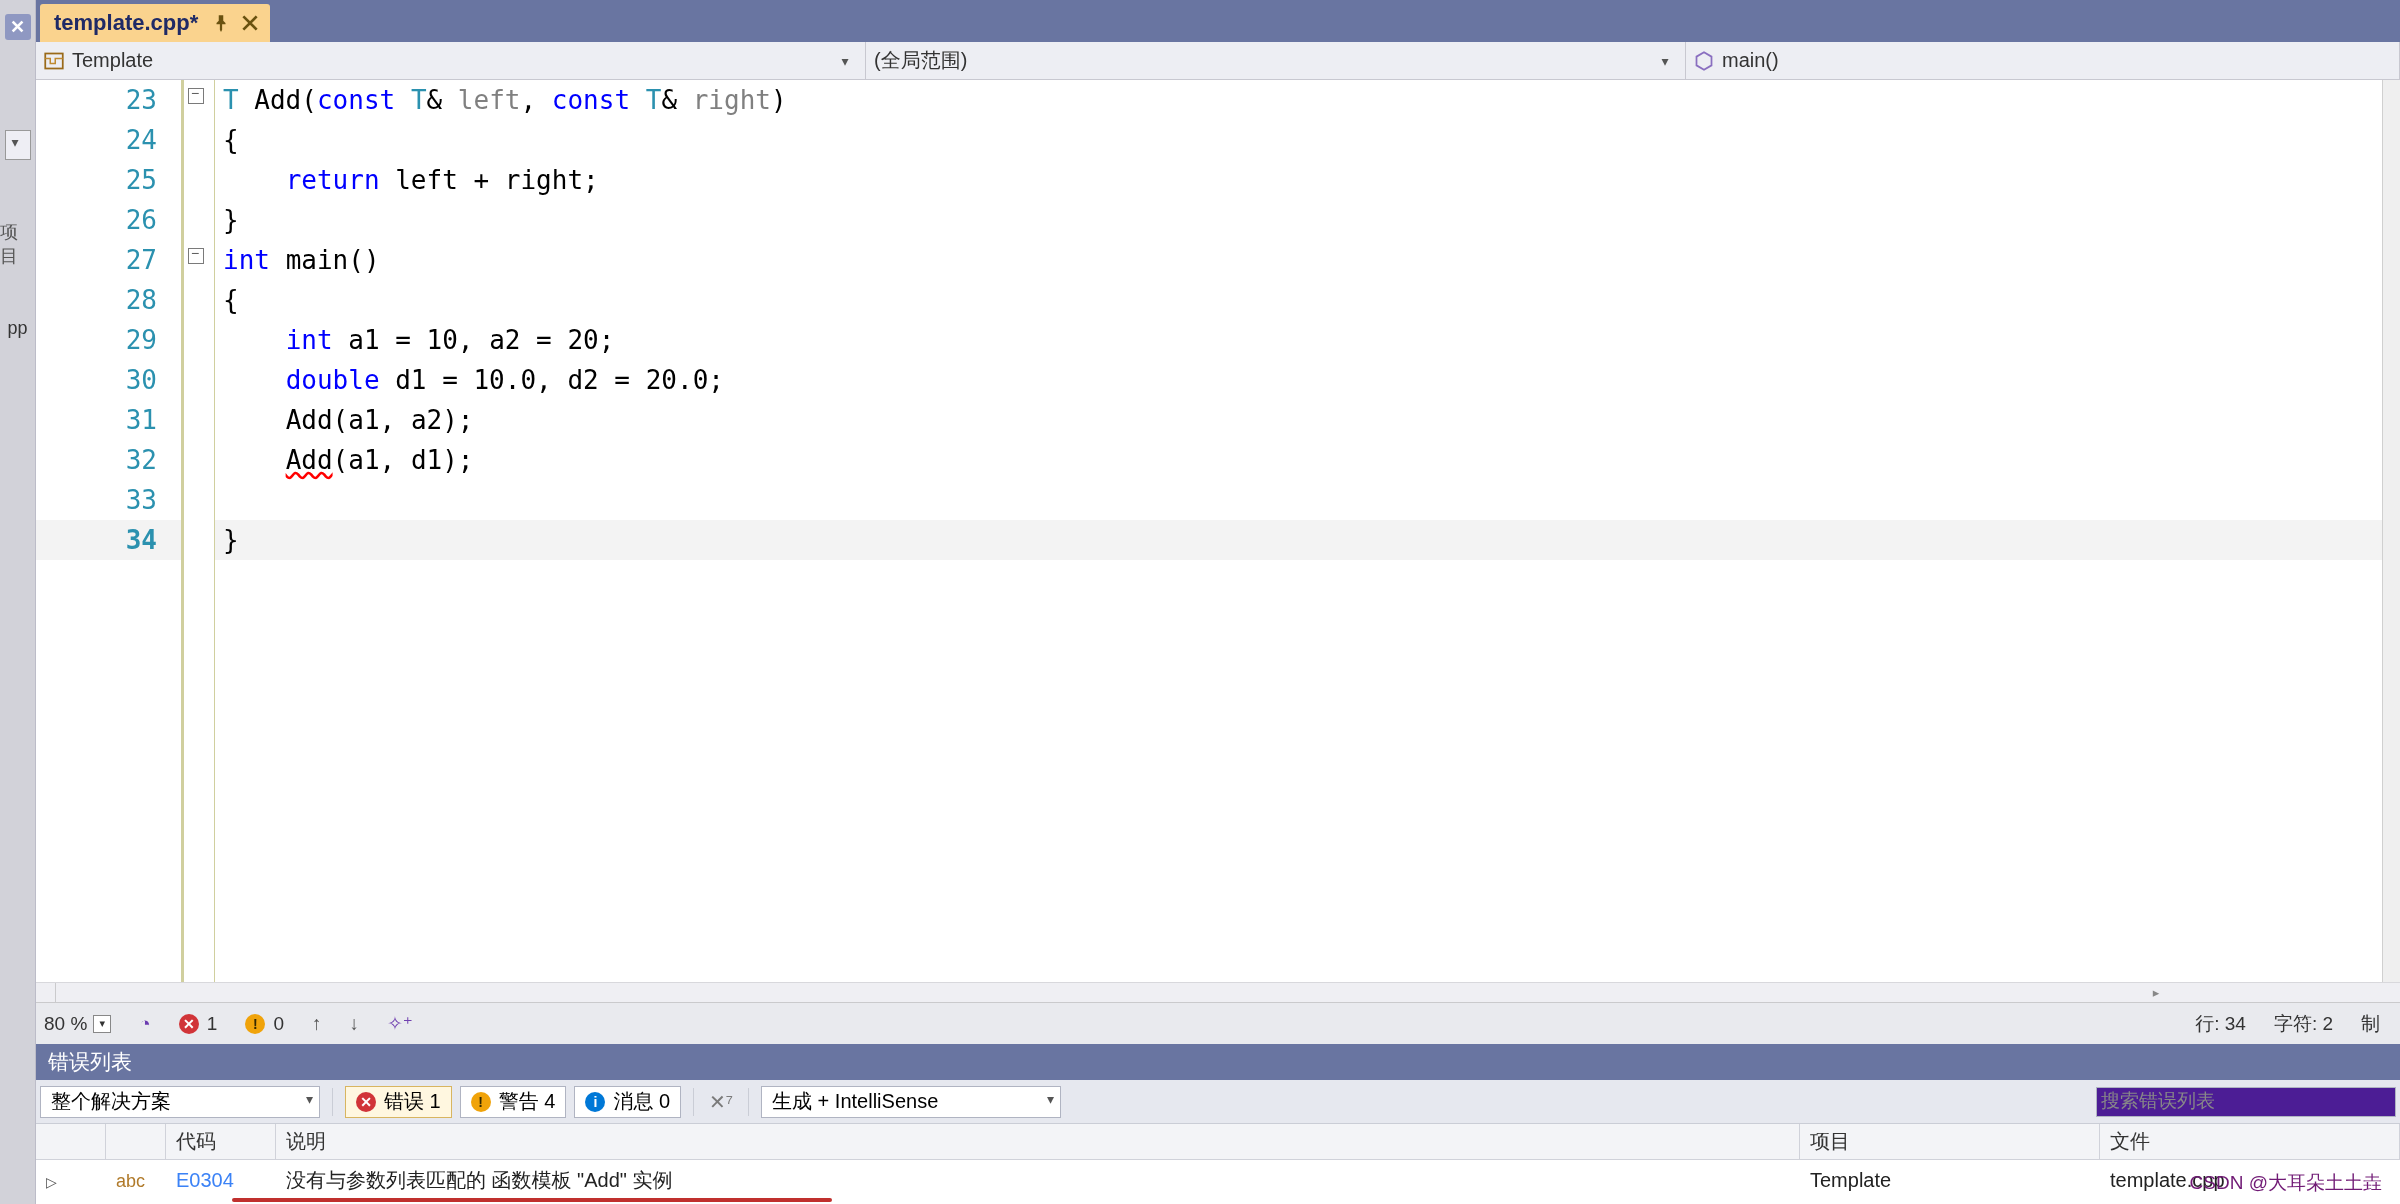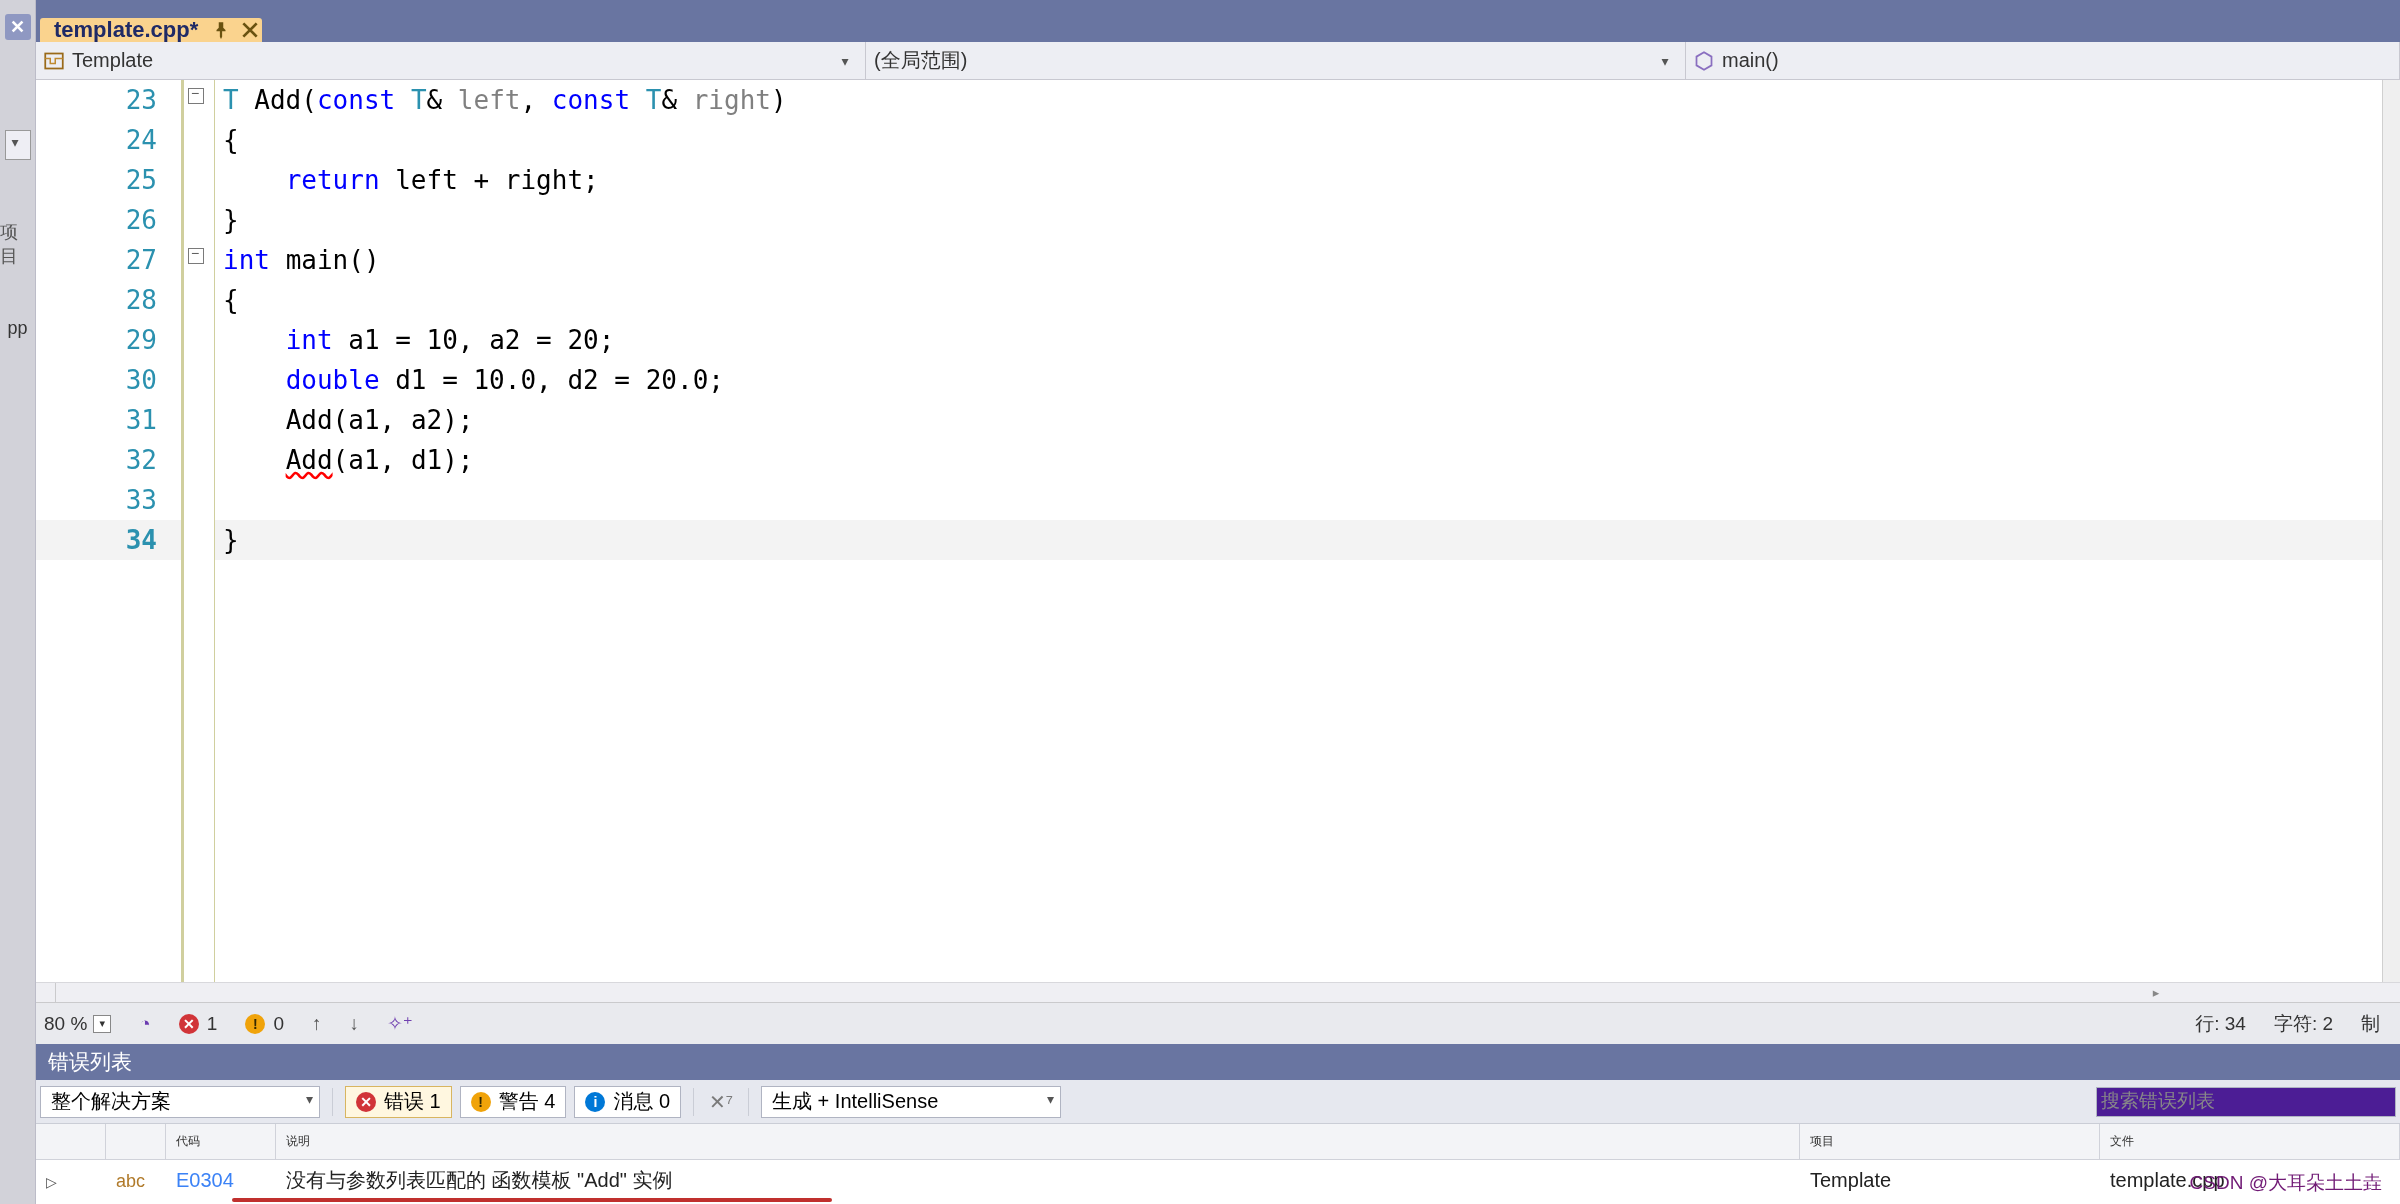--- a/index.html
+++ b/index.html
@@ -11,21 +11,21 @@
   .leftstub .x { width:26px; height:26px; border-radius:3px; background:#8f98c2; color:#fff; font-weight:bold; display:flex; align-items:center; justify-content:center; margin-top:14px; font-size:18px;}
   .leftstub .dd { width:26px; height:30px; border:1px solid #999; background:#eeeef4; margin-top:90px; position:relative;}
   .leftstub .dd:after { content:"▾"; position:absolute; left:6px; top:3px; font-size:14px; color:#555;}
   .leftstub .g1{ margin-top:60px; font-size:18px; color:#555;}
   .leftstub .g2{ margin-top:50px; font-size:18px; color:#333;}
 
   .main { flex:1; display:flex; flex-direction:column; height:100%; }
 
   
   .tabstrip { height:42px; background:#6975a1; display:flex; align-items:flex-end; padding-left:4px;}
-  .tab      { height:24px; background:#fad38e; color:#1f2a66; display:flex; align-items:center; padding:0 4px 0 14px; font-weight:bold; font-size:22px; border-top-left-radius:3px; border-top-right-radius:3px;}
+  .tab      { height:38px; background:#fad38e; color:#1f2a66; display:flex; align-items:center; padding:0 12px 0 14px; font-weight:bold; font-size:22px; border-top-left-radius:3px; border-top-right-radius:3px;}
   .tab .pin { width:18px; height:18px; margin-left:14px; margin-right:6px; }
   .tab .close { width:16px; height:16px; margin-left:6px; color:#5a4300; font-weight:bold;}
   .tab .close svg, .tab .pin svg { display:block;}
 
   
   .scopebar { height:38px; background:#edeef3; border-bottom:1px solid #c8c8d0; display:flex; }
   .scope    { display:flex; align-items:center; border-right:1px solid #c8c8d0; padding:0 8px; font-size:20px; color:#333;}
   .scope .ic { width:20px; height:20px; margin-right:8px; }
   .scope1 { width:830px; justify-content:space-between;}
   .scope2 { width:820px; justify-content:space-between;}
@@ -73,21 +73,21 @@
   .panel-tb    { height:44px; background:#e6e8ef; border-bottom:1px solid #cacdd6; display:flex; align-items:center; padding:0 4px; gap:8px;}
   .sel { height:32px; border:1px solid #b0b4c2; background:#fff; padding:0 24px 0 10px; display:flex; align-items:center; position:relative; font-size:20px;}
   .sel:after{content:"▾"; position:absolute; right:6px; top:4px; font-size:14px; color:#555;}
   .chip { height:32px; border:1px solid #b0b4c2; background:#fff; padding:0 10px; display:flex; align-items:center; gap:8px; font-size:20px;}
   .chip.active{ background:#fff7e0; border-color:#d8b560;}
   .vr { width:1px; height:28px; background:#cacdd6; margin:0 4px;}
   .iconbtn { width:30px; height:30px; display:flex; align-items:center; justify-content:center; color:#7a7a7a;}
   .search { margin-left:auto; height:30px; width:300px; border:1px solid #b0b4c2; background:#4c1d95; padding:0 4px; color:#888; display:flex; font-size:19px;}
 
   .errtable { flex:0 0 auto; }
-  .ethead  { height:36px; background:#f3f4f7; border-bottom:1px solid #d0d2da; display:flex; font-size:12px; color:#333;}
+  .ethead  { height:36px; background:#f3f4f7; border-bottom:1px solid #d0d2da; display:flex; font-size:20px; color:#333;}
   .ethead > div { border-right:1px solid #d0d2da; display:flex; align-items:center; padding:0 10px;}
   .col-ico{ width:70px;} .col-abc{width:60px;} .col-code{width:110px;} .col-desc{flex:1;} .col-proj{width:300px;} .col-file{width:300px;}
   .erow    { height:40px; display:flex; align-items:center; font-size:20px; color:#222;}
   .erow >div{ padding:0 10px;}
   .erow .col-code{ color:#3b82f6;}
   .erow .abc{ color:#b07a2a; font-family:Liberation Sans, sans-serif; font-size:18px;}
   .erow .tri{ color:#555; font-size:14px; margin-right:6px;}
   .underline-annot { height:6px; margin-left:196px; margin-top:-2px;}
   .underline-annot div { height:4px; background:#c0302e; width:600px; border-radius:2px;}
 

